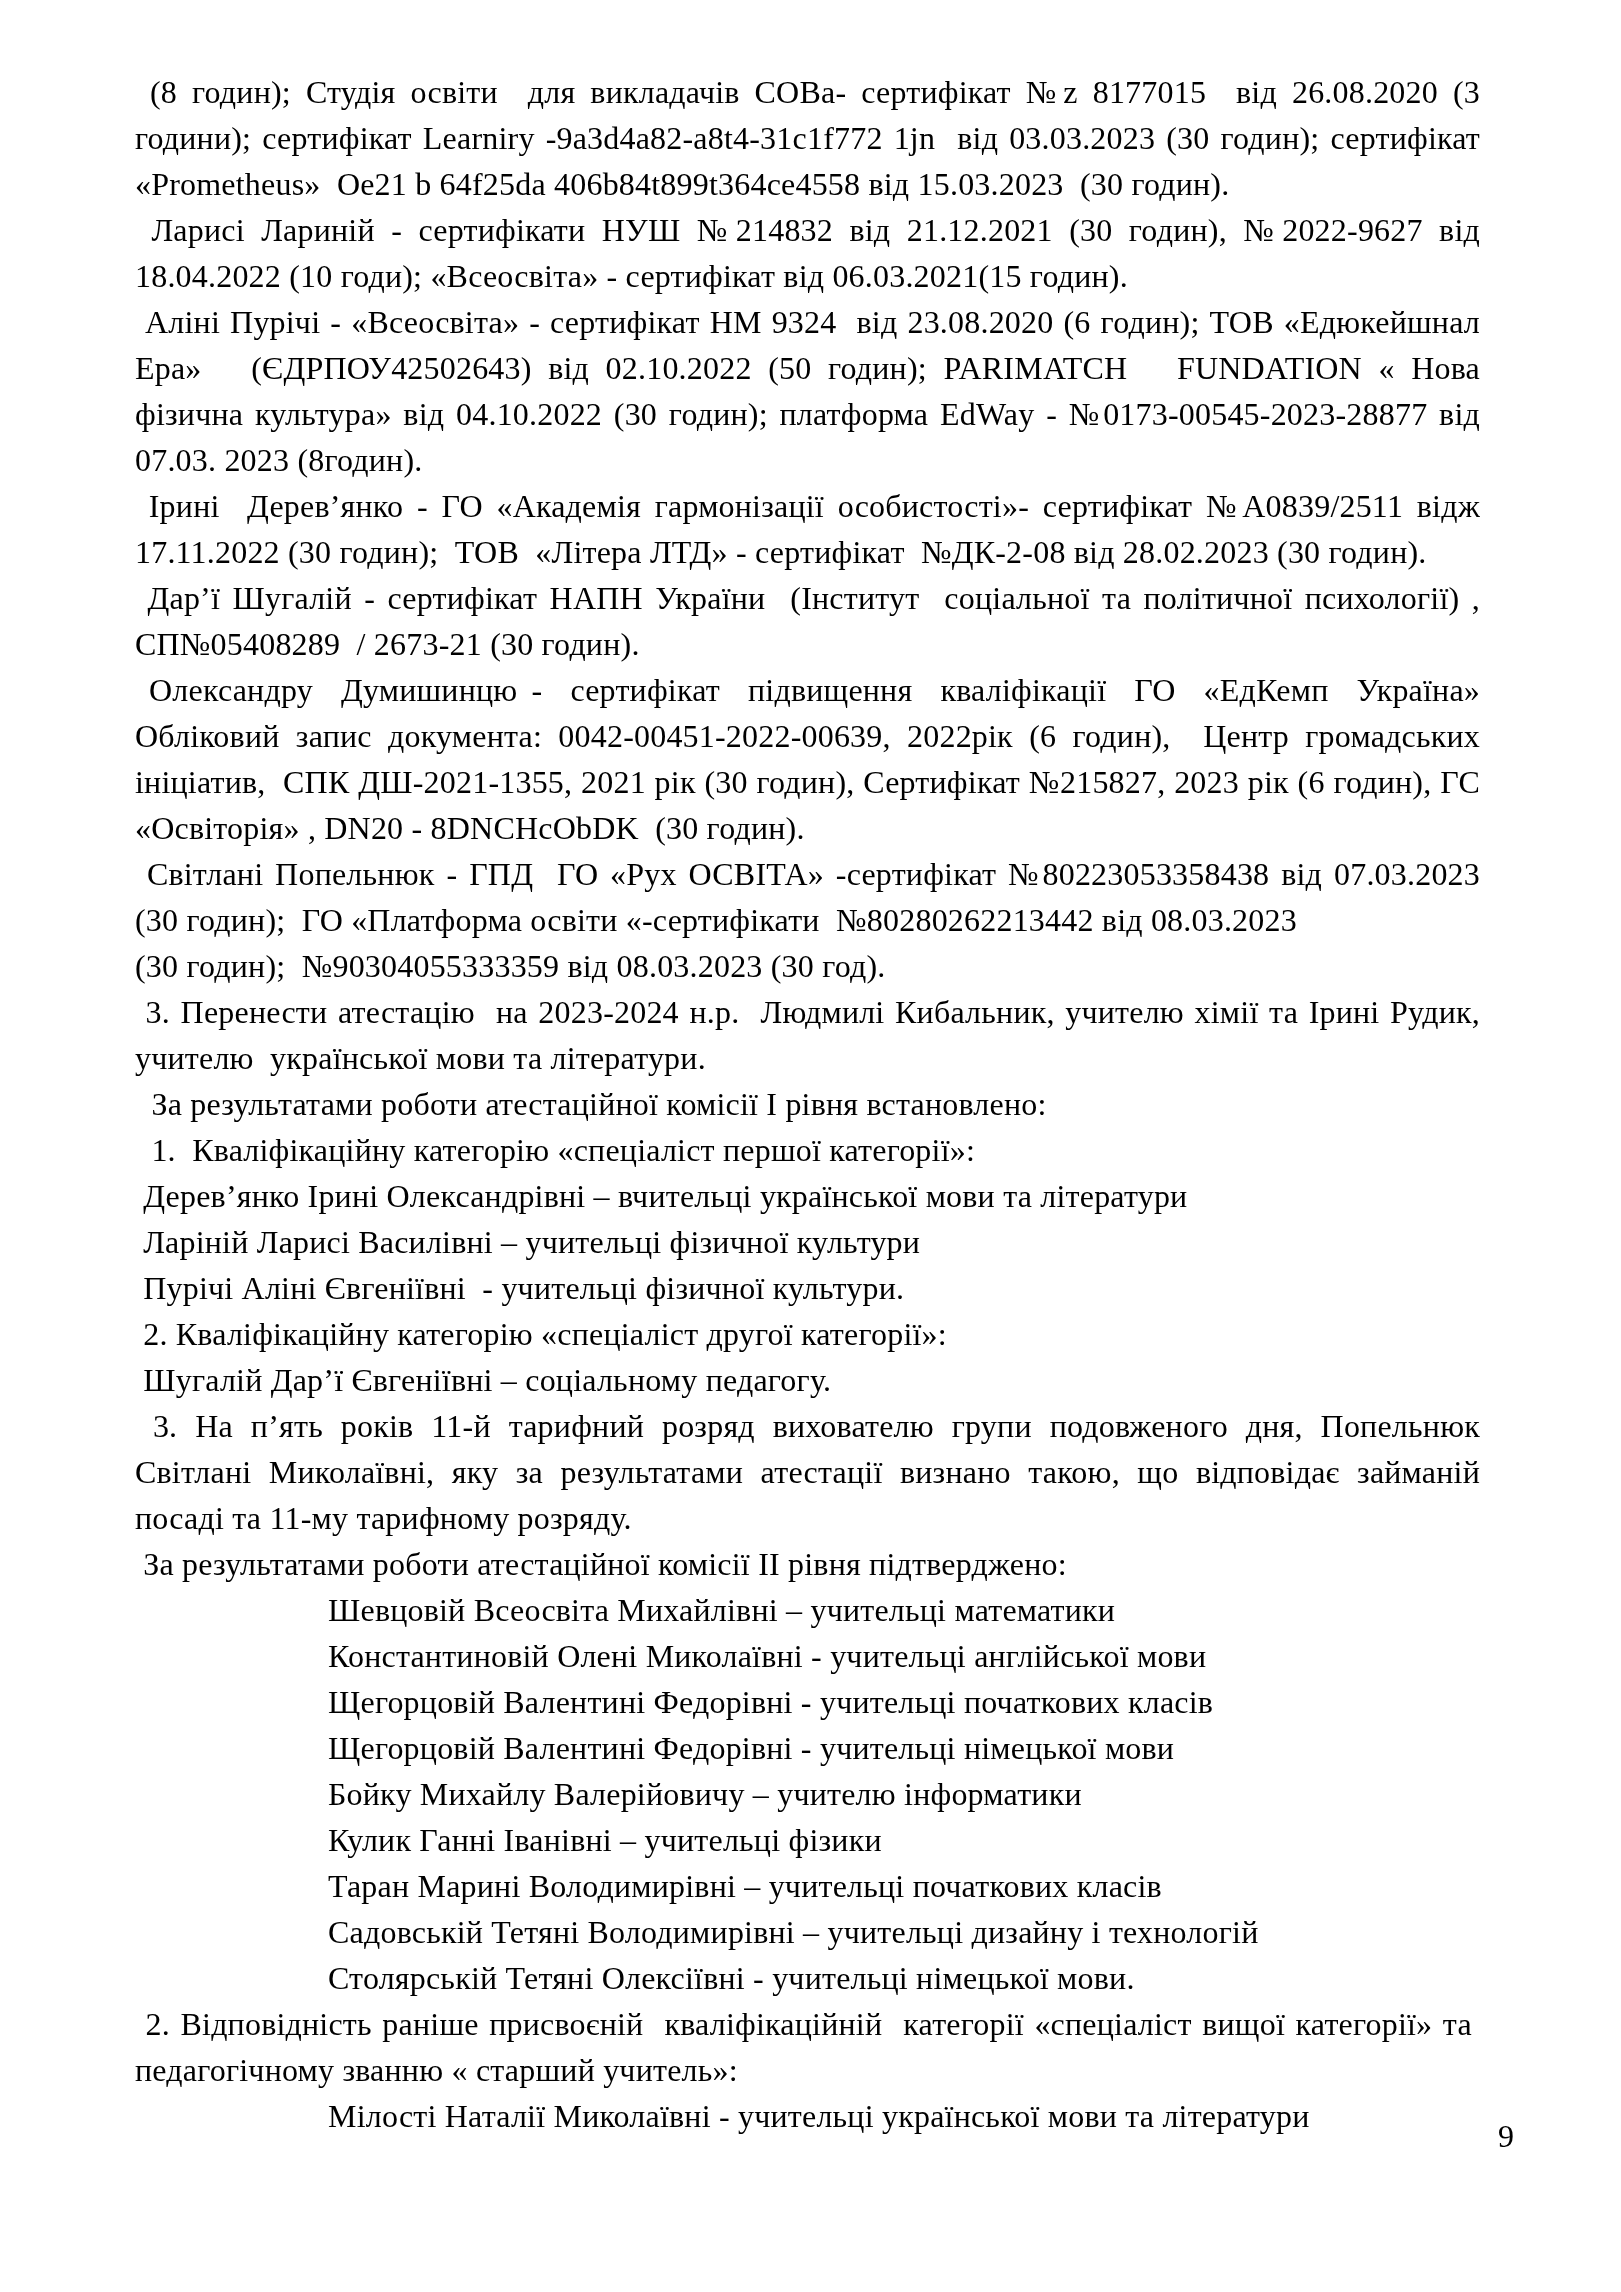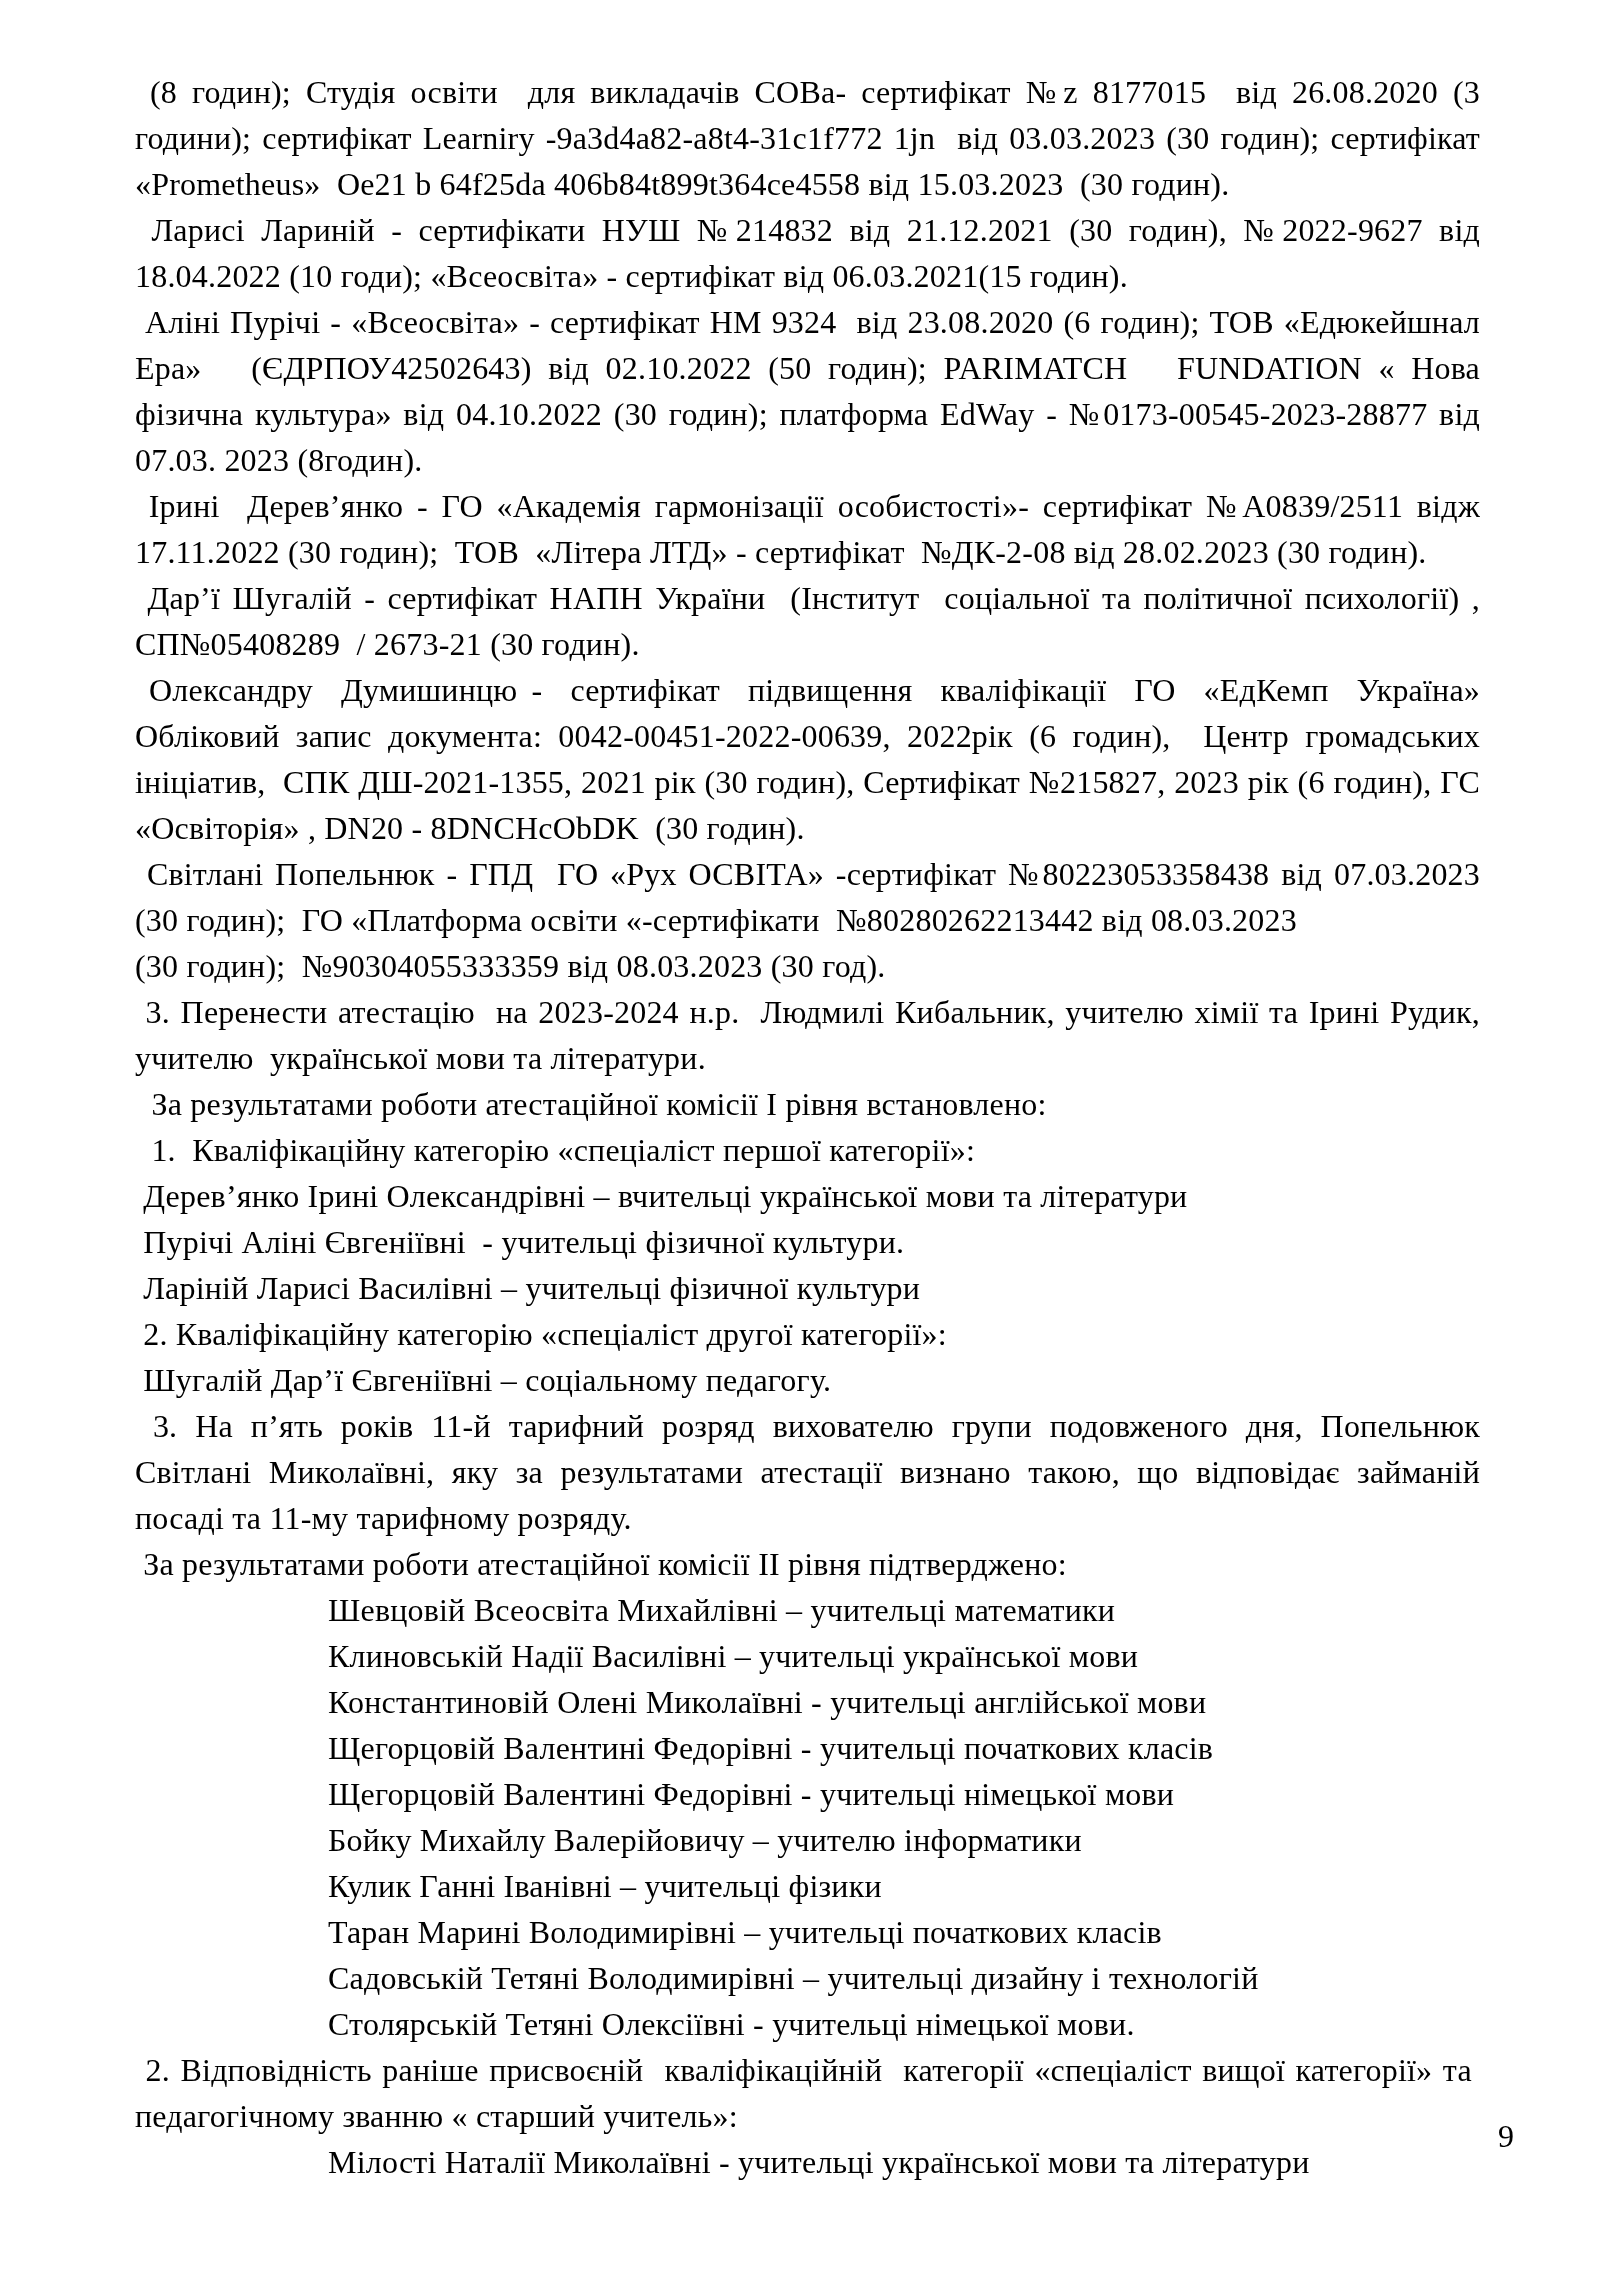--- a/index.html
+++ b/index.html
@@ -43,28 +43,27 @@
     <p class="para"><span>&nbsp;</span><span class="u">Аліні Пурічі -</span><span> «Всеосвіта» - сертифікат НМ 9324&nbsp; від 23.08.2020 (6 годин); ТОВ «Едюкейшнал Ера»&nbsp;&nbsp; (ЄДРПОУ42502643) від 02.10.2022 (50 годин); PARIMATCH&nbsp;&nbsp; FUNDATION « Нова фізична культура» від 04.10.2022 (30 годин); платформа EdWay - №0173-00545-2023-28877 від 07.03. 2023 (8годин).</span></p>
     <p class="para"><span>&nbsp;</span><span class="u">Ірині&nbsp; Дерев’янко - </span><span> ГО «Академія гармонізації особистості»- сертифікат №А0839/2511 відж 17.11.2022 (30 годин);&nbsp; ТОВ&nbsp; «Літера ЛТД» - сертифікат&nbsp; №ДК-2-08 від 28.02.2023 (30 годин).</span></p>
     <p class="para"><span>&nbsp;</span><span class="u">Дар’ї Шугалій - </span><span> сертифікат НАПН України&nbsp; (Інститут&nbsp; соціальної та політичної психології) , СП№05408289&nbsp; / 2673-21 (30 годин).</span></p>
     <p class="para"><span>&nbsp;</span><span class="u">Олександру&nbsp; Думишинцю </span><span> -&nbsp; сертифікат&nbsp; підвищення&nbsp; кваліфікації&nbsp; ГО&nbsp; «ЕдКемп&nbsp; Україна» Обліковий запис документа: 0042-00451-2022-00639, 2022рік (6 годин),&nbsp; Центр громадських ініціатив,&nbsp; СПК ДШ-2021-1355, 2021 рік (30 годин), Сертифікат №215827, 2023 рік (6 годин), ГС «Освіторія» , DN20 - 8DNCHcObDK&nbsp; (30 годин).</span></p>
     <p class="para"><span>&nbsp;</span><span class="u">Світлані Попельнюк </span><span>- ГПД&nbsp; ГО «Рух ОСВІТА» -сертифікат №80223053358438 від 07.03.2023 (30 годин);&nbsp; ГО «Платформа освіти «-сертифікати&nbsp; №80280262213442 від 08.03.2023</span></p>
     <p class="para"><span>(30 годин);&nbsp; №90304055333359 від 08.03.2023 (30 год).</span></p>
     <p class="para"><span>&nbsp;3. Перенести атестацію&nbsp; на 2023-2024 н.р.&nbsp; Людмилі Кибальник, учителю хімії та Ірині Рудик, учителю&nbsp; української мови та літератури.</span></p>
     <p class="para"><span>&nbsp; За результатами роботи атестаційної комісії І рівня </span><span class="u">встановлено</span><span>:</span></p>
     <p class="para"><span>&nbsp; 1.&nbsp; Кваліфікаційну категорію «спеціаліст першої категорії»:</span></p>
     <p class="para"><span>&nbsp;Дерев’янко Ірині Олександрівні – вчительці української мови та літератури</span></p>
+    <p class="para"><span>&nbsp;Ларіній Ларисі Василівні – учительці фізичної культури</span></p>
     <p class="para"><span>&nbsp;Пурічі Аліні Євгеніївні&nbsp; - учительці фізичної культури.</span></p>
-    <p class="para"><span>&nbsp;Ларіній Ларисі Василівні – учительці фізичної культури</span></p>
     <p class="para"><span>&nbsp;2. Кваліфікаційну категорію «спеціаліст другої категорії»:</span></p>
     <p class="para"><span>&nbsp;Шугалій Дар’ї Євгеніївні – соціальному педагогу.</span></p>
     <p class="para"><span>&nbsp;3. На п’ять років 11-й тарифний розряд вихователю групи подовженого дня, Попельнюк Світлані Миколаївні, яку за результатами атестації визнано такою, що відповідає займаній посаді та 11-му тарифному розряду.</span></p>
     <p class="para"><span>&nbsp;За результатами роботи атестаційної комісії ІІ рівня </span><span class="u">підтверджено</span><span>:</span></p>
     <p class="para tab"><span>Шевцовій Всеосвіта Михайлівні – учительці математики</span></p>
-    <p class="para tab"><span>Клиновській Надії Василівні – учительці української мови</span></p>
     <p class="para tab"><span>Константиновій Олені Миколаївні - учительці англійської мови</span></p>
     <p class="para tab"><span>Щегорцовій Валентині Федорівні - учительці початкових класів</span></p>
     <p class="para tab"><span>Щегорцовій Валентині Федорівні - учительці німецької мови</span></p>
     <p class="para tab"><span>Бойку Михайлу Валерійовичу – учителю інформатики</span></p>
     <p class="para tab"><span>Кулик Ганні Іванівні – учительці фізики</span></p>
     <p class="para tab"><span>Таран Марині Володимирівні – учительці початкових класів</span></p>
     <p class="para tab"><span>Садовській Тетяні Володимирівні – учительці дизайну і технологій</span></p>
     <p class="para tab"><span>Столярській Тетяні Олексіївні - учительці німецької мови.</span></p>
     <p class="para"><span>&nbsp;2. Відповідність раніше присвоєній&nbsp; кваліфікаційній&nbsp; категорії «спеціаліст вищої категорії» та&nbsp; педагогічному званню « старший учитель»:</span></p>
     <p class="para tab"><span>Мілості Наталії Миколаївні - учительці української мови та літератури</span></p>

